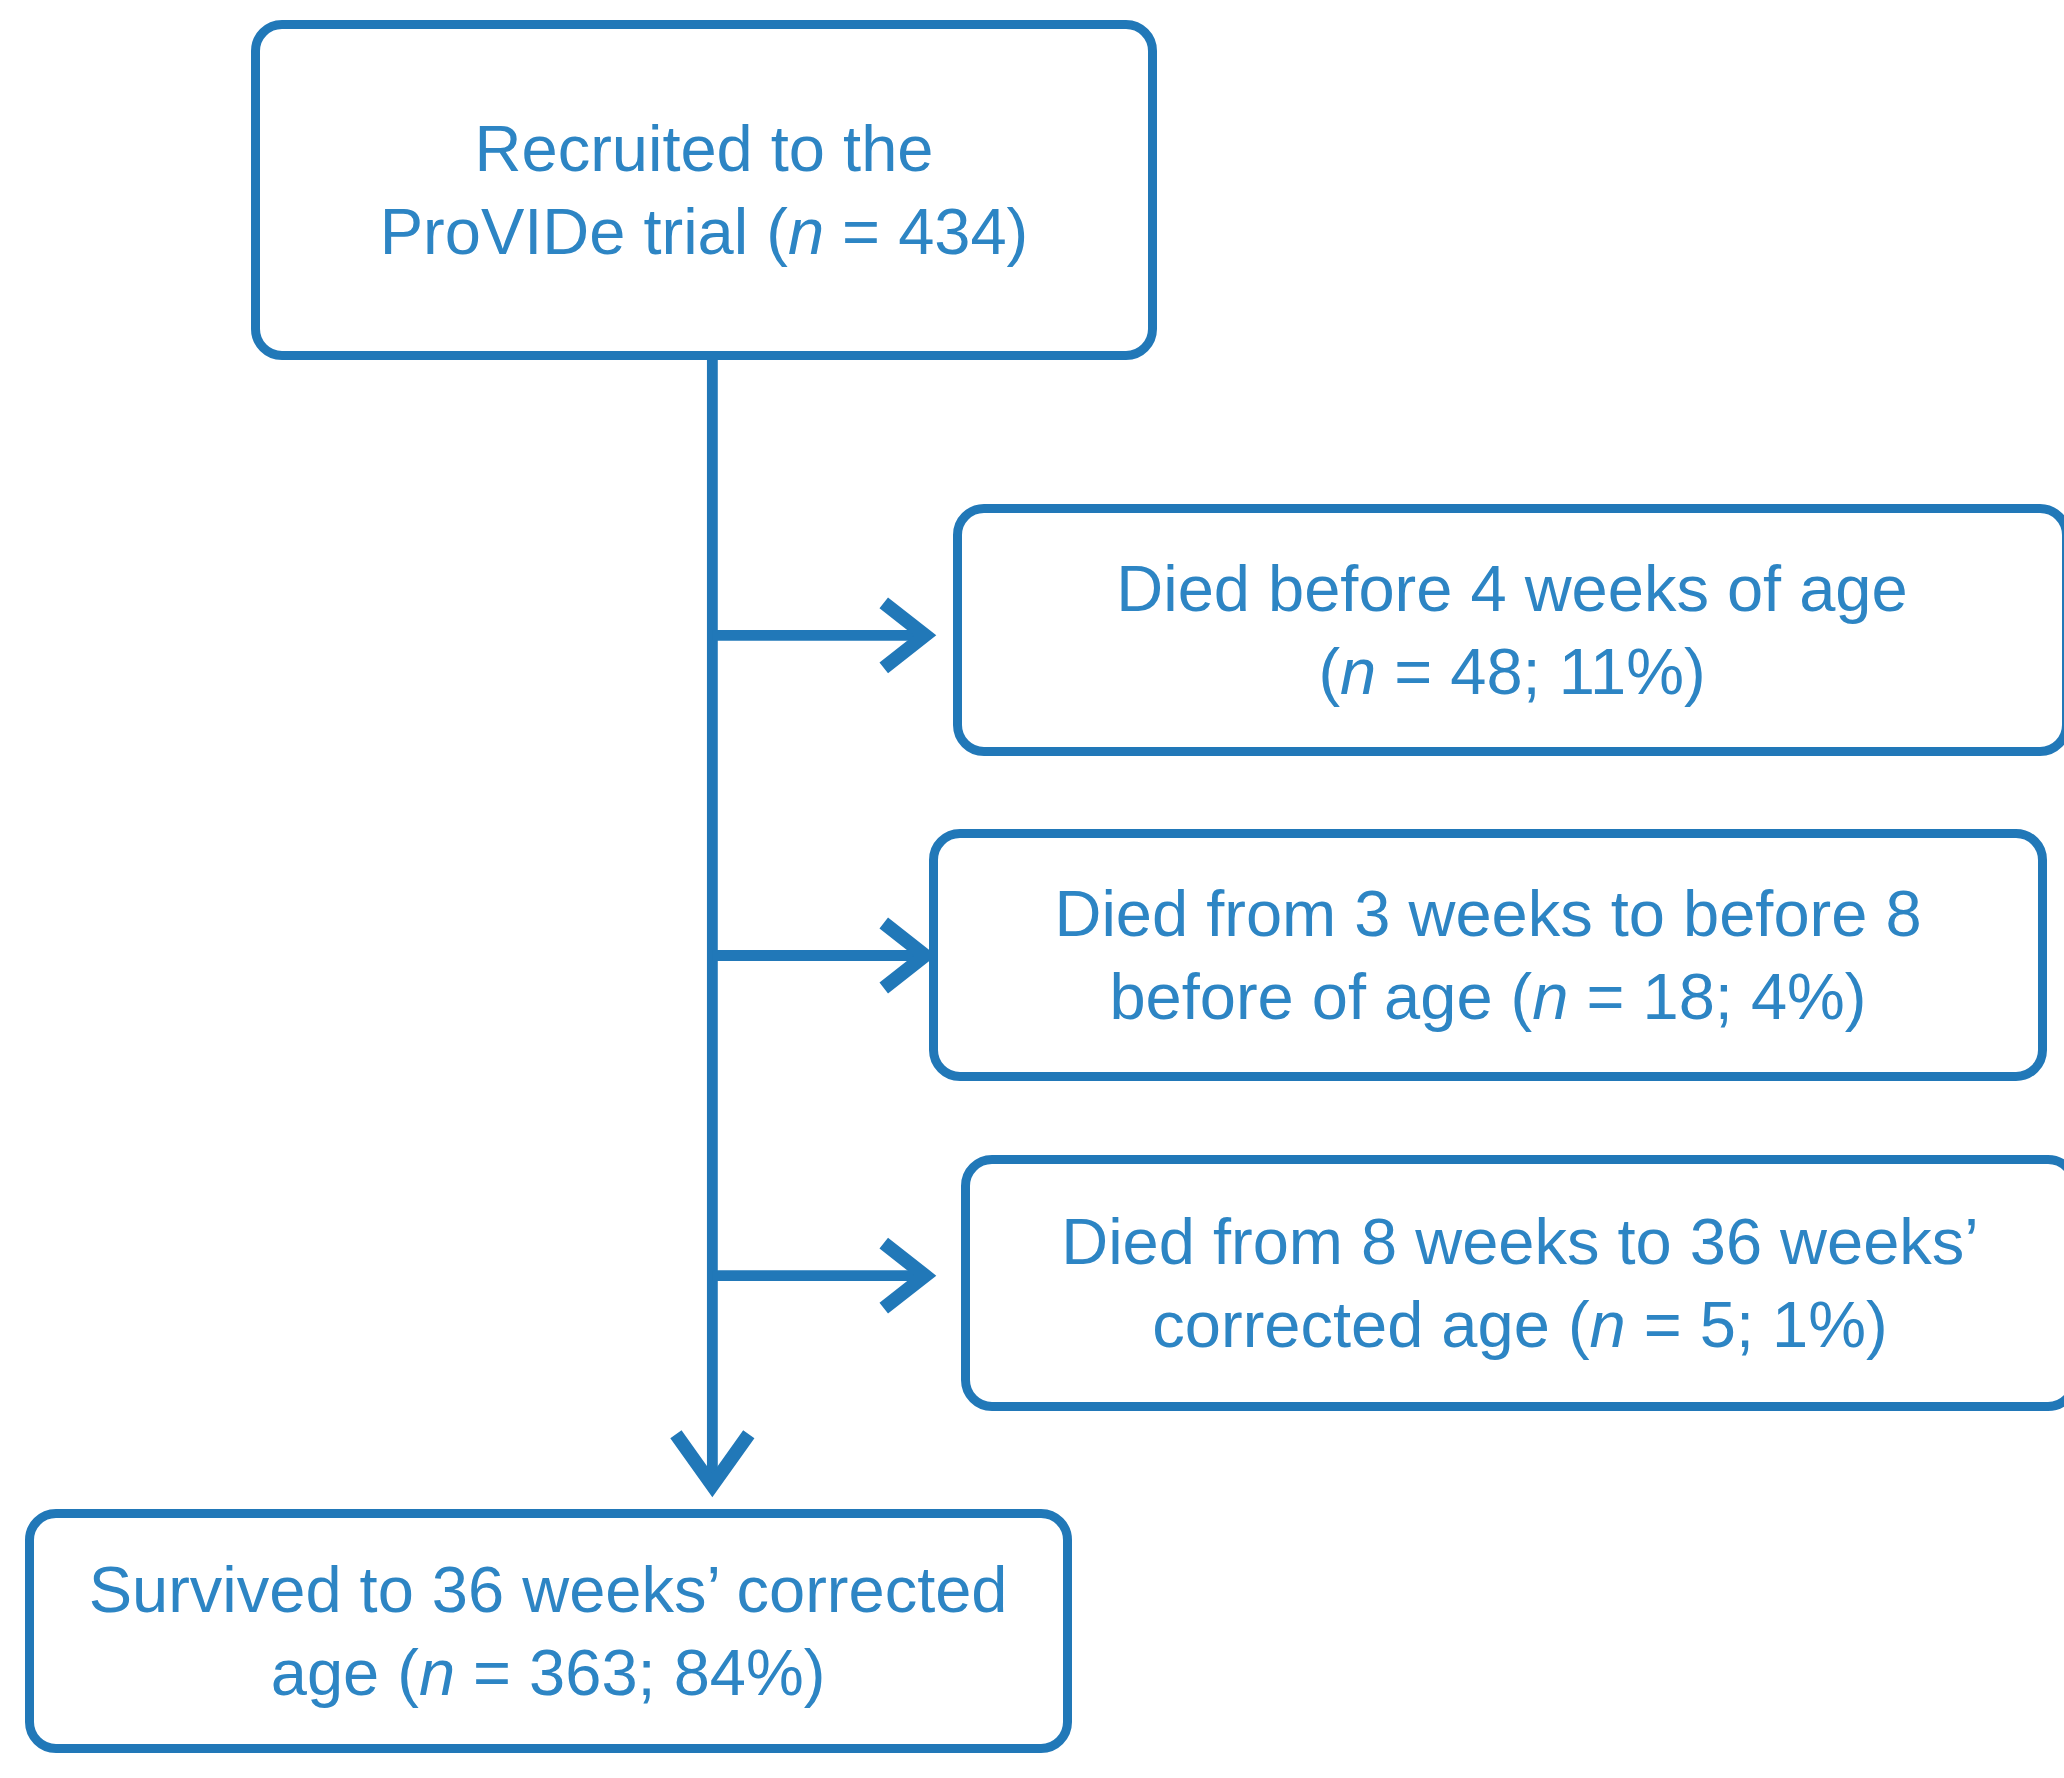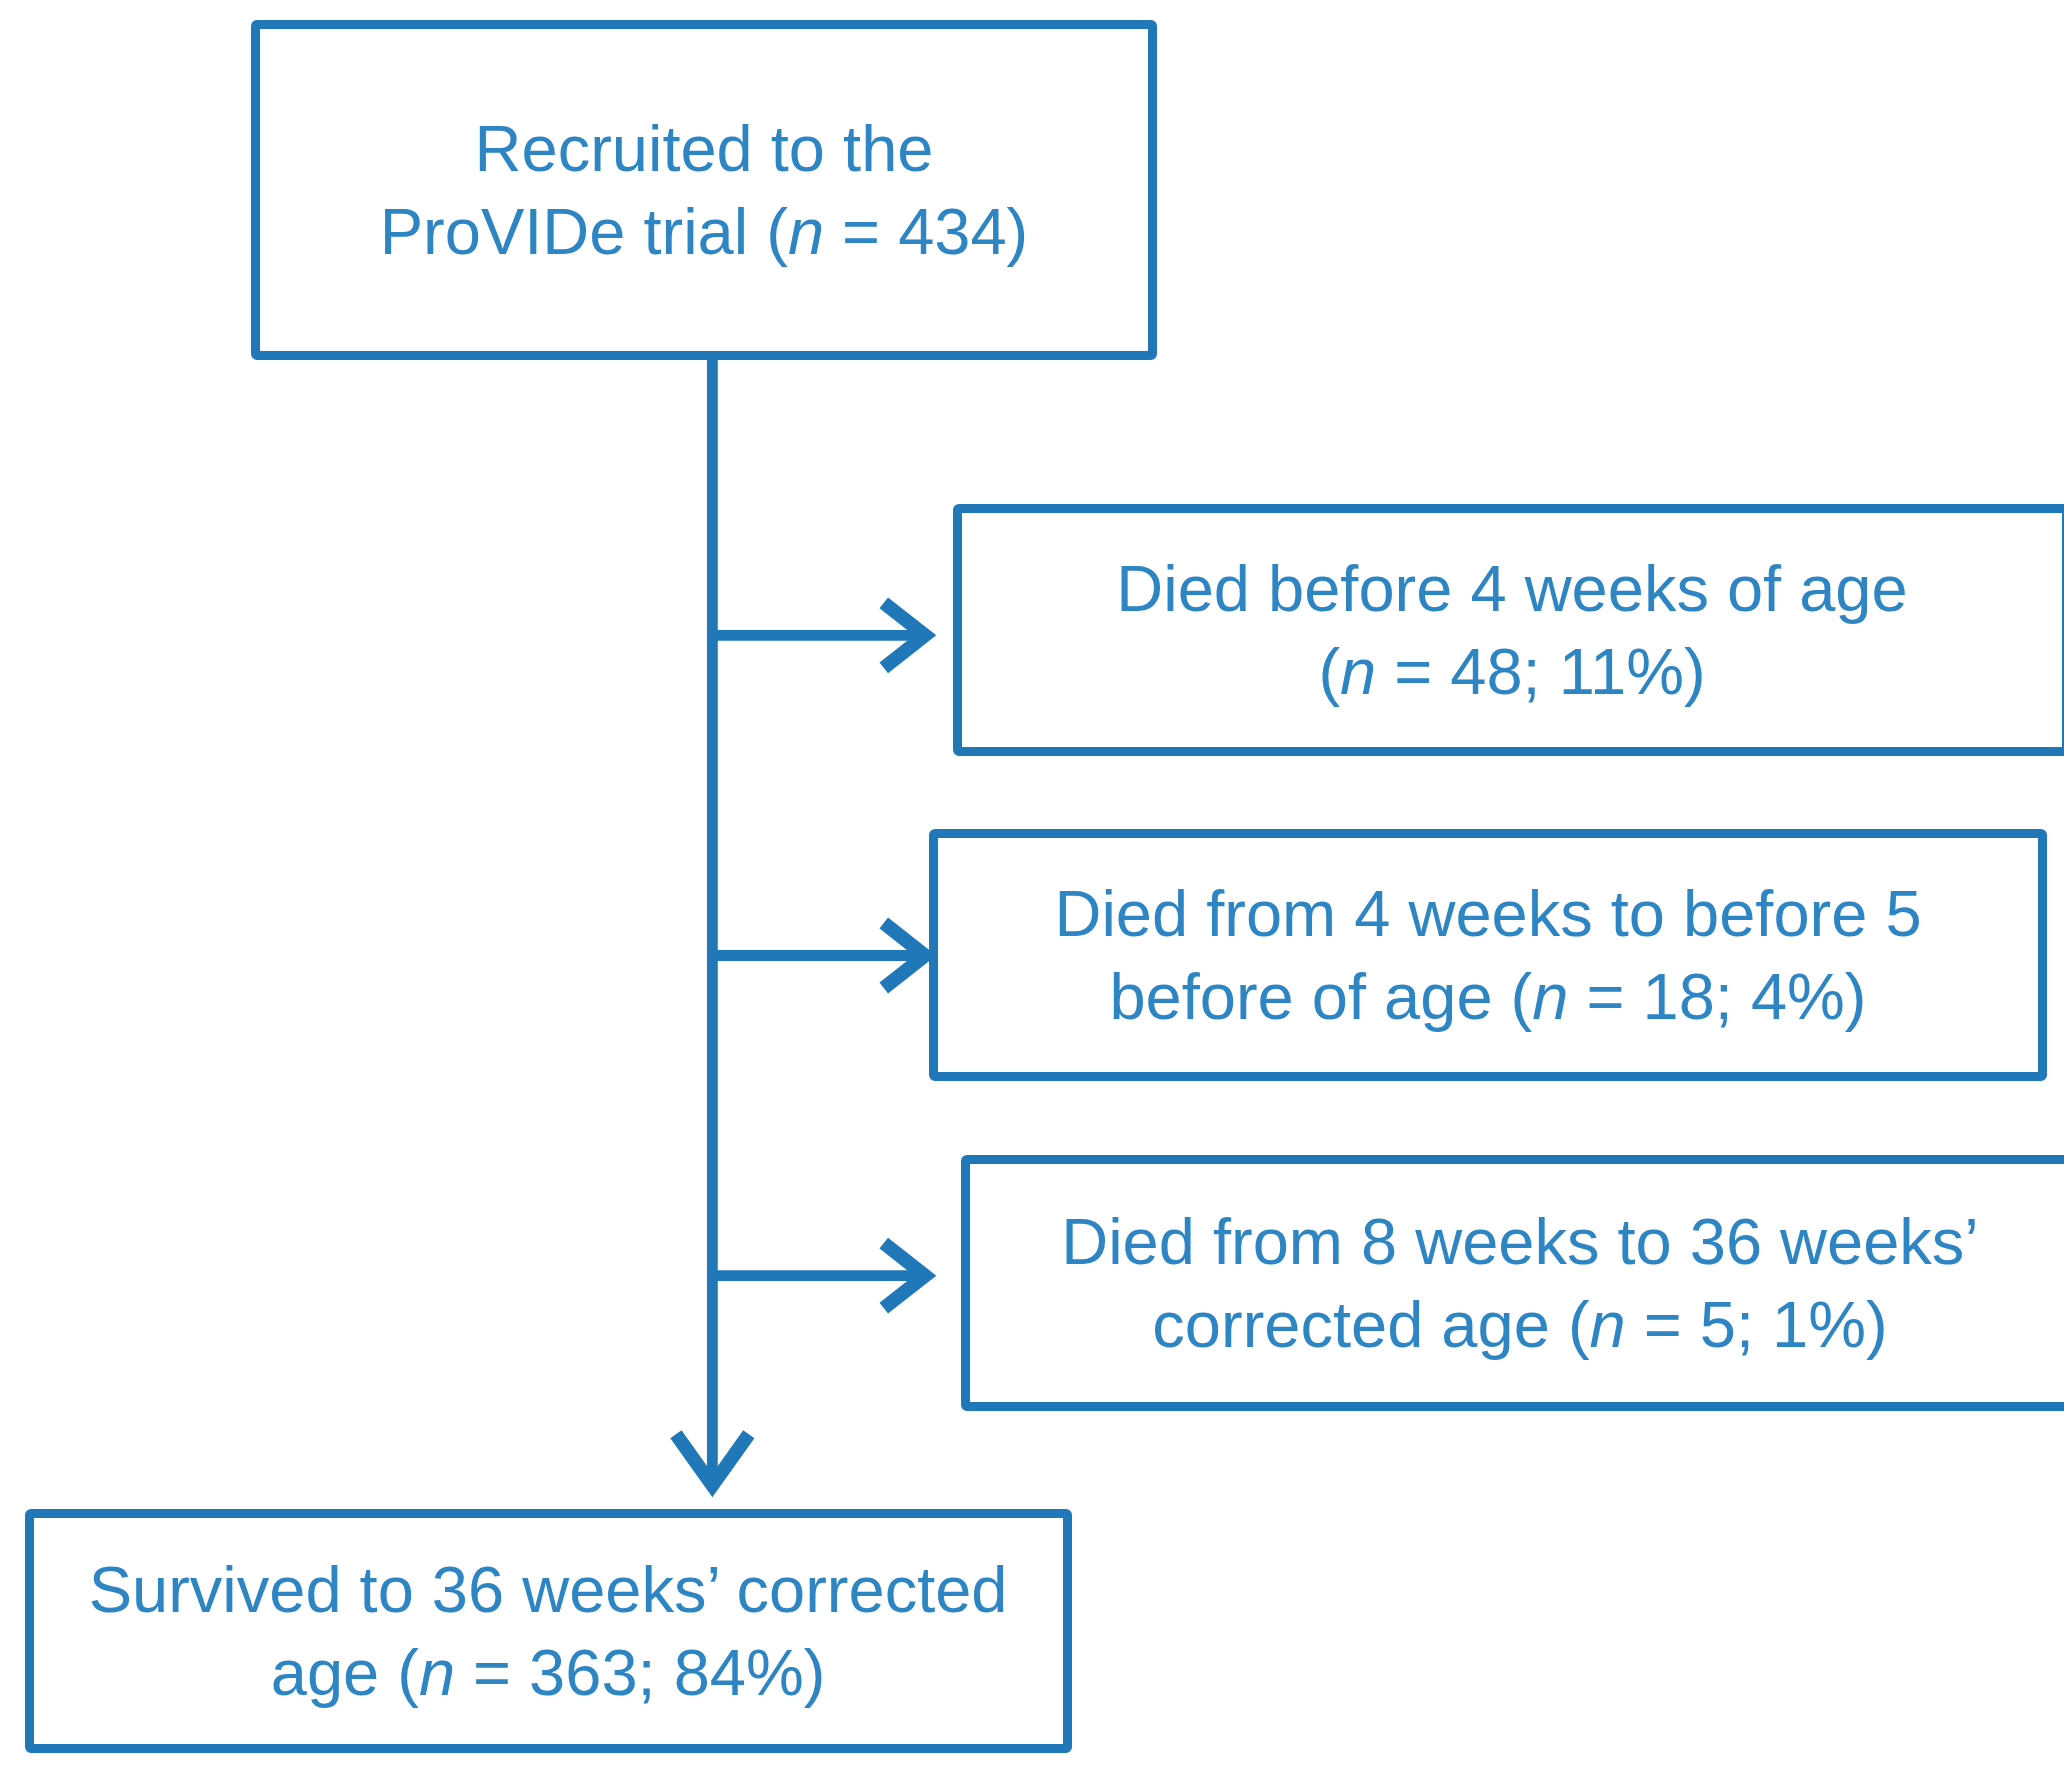--- a/index.html
+++ b/index.html
@@ -22,21 +22,21 @@
   .connectors line,.connectors polyline{
     stroke:currentColor;fill:none;
     stroke-linecap:butt;stroke-linejoin:miter;
   }
   .connectors line{stroke-width:11;}
   .connectors polyline{stroke-width:14;}
   .box{
     position:absolute;
     box-sizing:border-box;
     border:9.9px solid var(--line);
-    border-radius:6px;
+    border-radius:31px;
     background:var(--bg);
     display:flex;flex-direction:column;
     align-items:center;justify-content:center;
     text-align:center;
     color:var(--text);
     font-size:65px;line-height:1.28;
     white-space:nowrap;
   }
   .box em{font-style:italic;font-weight:inherit;}
   .box-top   {left:251px; top:19.7px;   width:906px;  height:340px;}
@@ -69,21 +69,21 @@
       <div class="line"><span>Recruited to the</span></div>
       <div class="line"><span>ProVIDe trial (</span><em>n</em><span> = 434)</span></div>
     </div>
 
   <div class="box box-side1">
       <div class="line"><span>Died before 4 weeks of age</span></div>
       <div class="line"><span>(</span><em>n</em><span> = 48; 11%)</span></div>
     </div>
 
   <div class="box box-side2">
-      <div class="line"><span>Died from 4 weeks to before 5</span></div>
+      <div class="line"><span>Died from 3 weeks to before 8</span></div>
       <div class="line"><span>before of age (</span><em>n</em><span> = 18; 4%)</span></div>
     </div>
 
   <div class="box box-side3">
       <div class="line"><span>Died from 8 weeks to 36 weeks’</span></div>
       <div class="line"><span>corrected age (</span><em>n</em><span> = 5; 1%)</span></div>
     </div>
 
   <div class="box box-bottom">
       <div class="line"><span>Survived to 36 weeks’ corrected</span></div>

